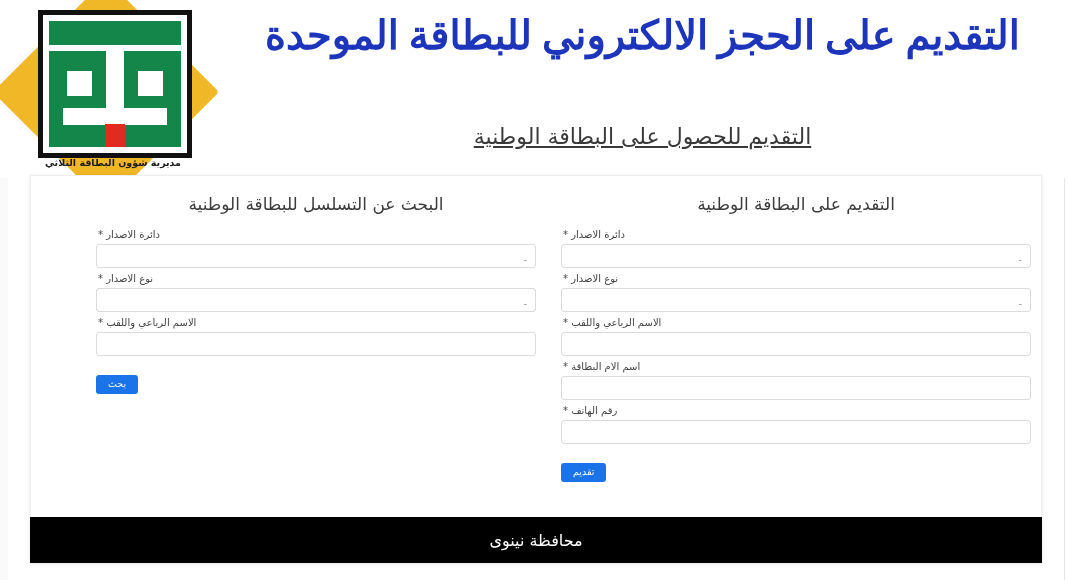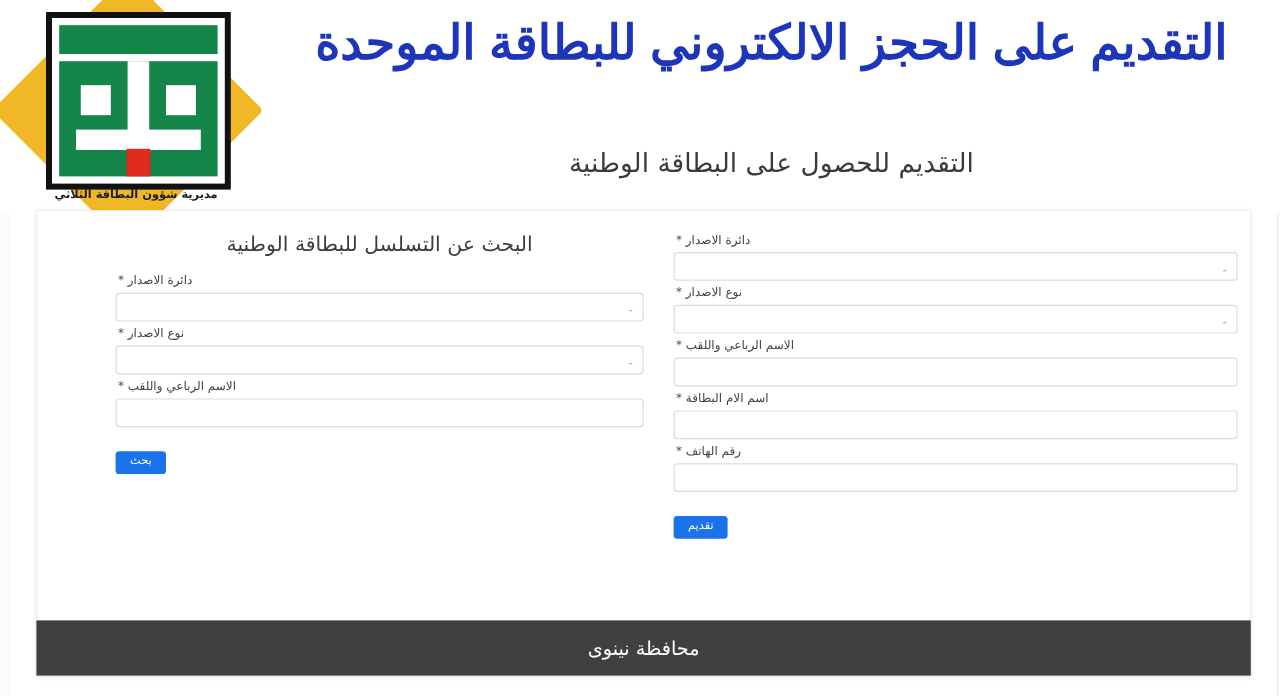--- a/index.html
+++ b/index.html
@@ -119,37 +119,38 @@
     color: #1d1d1d;
     letter-spacing: -0.2px;
   }
 
   .main-title {
     position: absolute;
     left: 225px;
     top: 10px;
     width: 835px;
     text-align: center;
-    font-family: Liberation Sans, sans-serif;
+    font-family: Liberation Serif, serif;
     font-size: 40px;
     line-height: 52px;
     font-weight: bold;
     color: #1d35bb;
     direction: rtl;
   }
 
   .sub-title {
     position: absolute;
     left: 225px;
     top: 124px;
     width: 835px;
     text-align: center;
     font-size: 22px;
     color: #3a3a3a;
     direction: rtl;
+    text-decoration: underline;
   }
 
   
   .card {
     position: absolute;
     left: 30px;
     top: 175px;
     width: 1012px;
     height: 388px;
     background: #ffffff;
@@ -242,21 +243,21 @@
   .left-panel .btn-row { text-align: left; padding-left: 0px; }
   .right-panel .btn-row { text-align: left; }
 
   
   .footer {
     position: absolute;
     left: 30px;
     top: 517px;
     width: 1012px;
     height: 46px;
-    background: #404040;
+    background: #000000;
     color: #ffffff;
     display: flex;
     align-items: center;
     justify-content: center;
     font-size: 16px;
     direction: rtl;
   }
 
   .page-edge-left {
     position: absolute;
@@ -298,20 +299,21 @@
 
   <div class="main-title">التقديم على الحجز الالكتروني للبطاقة الموحدة</div>
 
   <div class="sub-title">التقديم للحصول على البطاقة الوطنية</div>
 </div>
 
 <div class="card">
   <div class="panels">
 
     <div class="panel right-panel">
+      <div class="panel-title">التقديم على البطاقة الوطنية</div>
 
       <div class="field">
         <div class="field-label">دائرة الاصدار *</div>
         <div class="select-box">
           <span class="sel-val">-</span>
         </div>
       </div>
 
       <div class="field">
         <div class="field-label">نوع الاصدار *</div>

